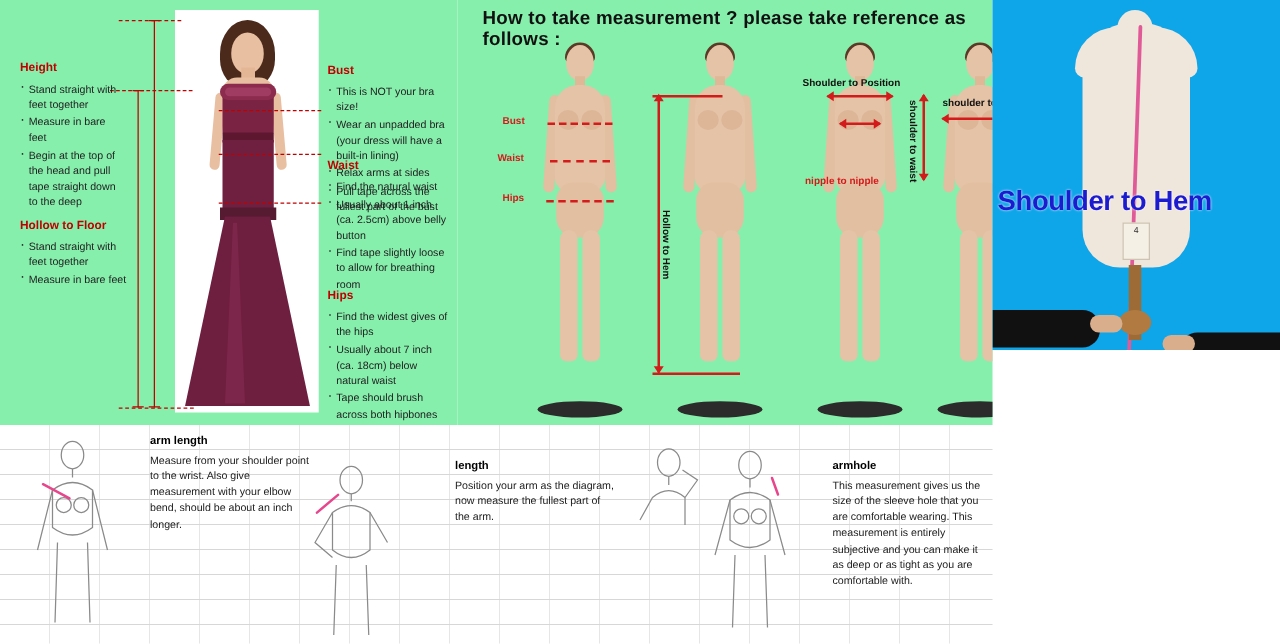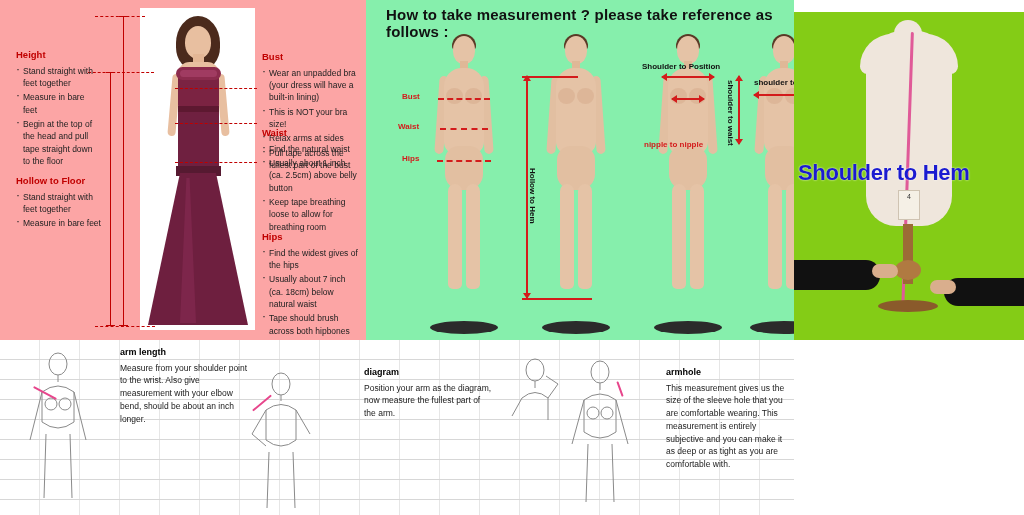--- a/index.html
+++ b/index.html
@@ -1,20 +1,20 @@
 <!DOCTYPE html>
 <html><head>
 <meta charset="utf-8">
 <style>
   html,body{margin:0;padding:0;background:#ffffff;}
   body{width:1024px;height:515px;overflow:hidden;font-family:"Liberation Sans",sans-serif;}
   .page{position:relative;width:1024px;height:515px;background:#fff;}
 
   
-  .panel1{position:absolute;left:0;top:0;width:366px;height:340px;background:#fca5a5;overflow:hidden;}
+  .panel1{position:absolute;left:0;top:0;width:366px;height:340px;background:#86efac;overflow:hidden;}
   .p1-label{position:absolute;font-size:8.5px;color:#222;line-height:1.45;}
   .p1-head{font-weight:bold;color:#c00000;font-size:9.5px;margin-bottom:3px;}
   .p1-li{position:relative;padding-left:7px;margin-bottom:2px;}
   .p1-li:before{content:"·";position:absolute;left:0;top:-2px;font-size:12px;line-height:1;}
   .red{color:#e00000;font-weight:bold;}
 
   
   .dress-wrap{position:absolute;left:140px;top:8px;width:115px;height:322px;}
   .dress-photo{position:absolute;left:0;top:0;width:115px;height:322px;background:#fff;}
   .hair{position:absolute;left:36px;top:8px;width:44px;height:54px;background:#4b2a1c;border-radius:50% 50% 42% 42%;}
@@ -63,21 +63,21 @@
   .redarrow:before{content:"";position:absolute;left:-1px;top:-3px;border-right:6px solid #d31b1b;border-top:4px solid transparent;border-bottom:4px solid transparent;}
   .redarrow:after{content:"";position:absolute;right:-1px;top:-3px;border-left:6px solid #d31b1b;border-top:4px solid transparent;border-bottom:4px solid transparent;}
   .vredarrow{position:absolute;background:#d31b1b;width:2px;}
   .vredarrow:before{content:"";position:absolute;top:-1px;left:-3px;border-bottom:6px solid #d31b1b;border-left:4px solid transparent;border-right:4px solid transparent;}
   .vredarrow:after{content:"";position:absolute;bottom:-1px;left:-3px;border-top:6px solid #d31b1b;border-left:4px solid transparent;border-right:4px solid transparent;}
   .m-lab{position:absolute;font-size:8px;font-weight:bold;color:#111;}
   .m-lab.red{color:#d31b1b;}
   .vtext{writing-mode:vertical-rl;text-orientation:mixed;}
 
   
-  .panel3{position:absolute;left:794px;top:12px;width:230px;height:340px;background:#84cc16;overflow:hidden;}
+  .panel3{position:absolute;left:794px;top:0;width:230px;height:280px;background:#0ea5e9;overflow:hidden;}
   .form-body{position:absolute;left:72px;top:18px;width:86px;height:196px;background:#efe6dc;border-radius:40px 40px 30px 30px;}
   .form-shoulder{position:absolute;left:66px;top:22px;width:98px;height:40px;background:#efe6dc;border-radius:44px 44px 10px 10px;}
   .form-tape{position:absolute;left:112px;top:20px;width:3px;height:280px;background:#e05a98;border-radius:2px;transform:rotate(2deg);}
   .form-neck{position:absolute;left:100px;top:8px;width:28px;height:22px;background:#efe6dc;border-radius:14px 14px 4px 4px;}
   .form-stand{position:absolute;left:109px;top:212px;width:10px;height:60px;background:#9c6b36;}
   .form-knob{position:absolute;left:101px;top:248px;width:26px;height:20px;background:#b07a41;border-radius:50%;}
   .form-foot{position:absolute;left:84px;top:288px;width:60px;height:12px;background:#8a5a2b;border-radius:50%;}
   .form-tag{position:absolute;left:104px;top:178px;width:20px;height:26px;background:#f5f0e6;border:1px solid #cfc3b2;font-size:7px;color:#333;text-align:center;line-height:1.2;padding-top:2px;}
   .arm-dark{position:absolute;background:#111;}
   .hand{position:absolute;width:26px;height:14px;background:#d9ae8d;border-radius:8px;}
@@ -126,42 +126,42 @@
     <div class="hdash" style="left:88px;top:72px;width:66px;"></div>
 
     <div class="hdash" style="left:175px;top:88px;width:82px;"></div>
     <div class="hdash" style="left:175px;top:123px;width:82px;"></div>
     <div class="hdash" style="left:175px;top:162px;width:82px;"></div>
 
     <div class="p1-label" style="left:16px;top:48px;width:82px;">
       <div class="p1-head">Height</div>
       <div class="p1-li">Stand straight with feet together</div>
       <div class="p1-li">Measure in bare feet</div>
-      <div class="p1-li">Begin at the top of the head and pull tape straight down to the floor</div>
+      <div class="p1-li">Begin at the top of the head and pull tape straight down to the deep</div>
     </div>
 
     <div class="p1-label" style="left:16px;top:174px;width:86px;">
       <div class="p1-head">Hollow to Floor</div>
       <div class="p1-li">Stand straight with feet together</div>
       <div class="p1-li">Measure in bare feet</div>
     </div>
 
     <div class="p1-label" style="left:262px;top:50px;width:96px;">
       <div class="p1-head">Bust</div>
+      <div class="p1-li">This is NOT your bra size!</div>
       <div class="p1-li">Wear an unpadded bra (your dress will have a built-in lining)</div>
-      <div class="p1-li">This is NOT your bra size!</div>
       <div class="p1-li">Relax arms at sides</div>
       <div class="p1-li">Pull tape across the fullest part of the bust</div>
     </div>
 
     <div class="p1-label" style="left:262px;top:126px;width:96px;">
       <div class="p1-head">Waist</div>
       <div class="p1-li">Find the natural waist</div>
       <div class="p1-li">Usually about 1 inch (ca. 2.5cm) above belly button</div>
-      <div class="p1-li">Keep tape breathing loose to allow for breathing room</div>
+      <div class="p1-li">Find tape slightly loose to allow for breathing room</div>
     </div>
 
     <div class="p1-label" style="left:262px;top:230px;width:96px;">
       <div class="p1-head">Hips</div>
       <div class="p1-li">Find the widest gives of the hips</div>
       <div class="p1-li">Usually about 7 inch (ca. 18cm) below natural waist</div>
       <div class="p1-li">Tape should brush across both hipbones</div>
     </div>
   </div>
 
@@ -283,21 +283,21 @@
       <g fill="none" stroke="#8a8a8a" stroke-width="1">
         <ellipse cx="45" cy="16" rx="9" ry="11"></ellipse>
         <path d="M45 27 L45 33 M30 42 Q45 31 60 42 L60 72 Q45 84 30 72 Z"></path>
         <path d="M30 42 L16 66 L30 78 M60 42 L74 66"></path>
         <path d="M33 84 L31 140 M57 84 L59 140"></path>
       </g>
     </svg>
     <div class="pinkline" style="left:250px;top:62px;width:24px;transform:rotate(-40deg);"></div>
 
     <div class="cell-text" style="left:364px;top:26px;width:128px;">
-      <span class="cell-title">diagram</span>
+      <span class="cell-title">length</span>
       <span>Position your arm as the diagram, now measure the fullest part of the arm.</span>
     </div>
 
     <svg class="sketch" style="left:506px;top:14px;" width="58" height="70" viewBox="0 0 58 70">
       <g fill="none" stroke="#8a8a8a" stroke-width="1">
         <ellipse cx="29" cy="16" rx="9" ry="11"></ellipse>
         <path d="M29 27 L29 34 M16 44 Q29 33 42 44 L42 66 M16 44 L6 62 M42 44 L52 30 L40 22"></path>
       </g>
     </svg>
 

